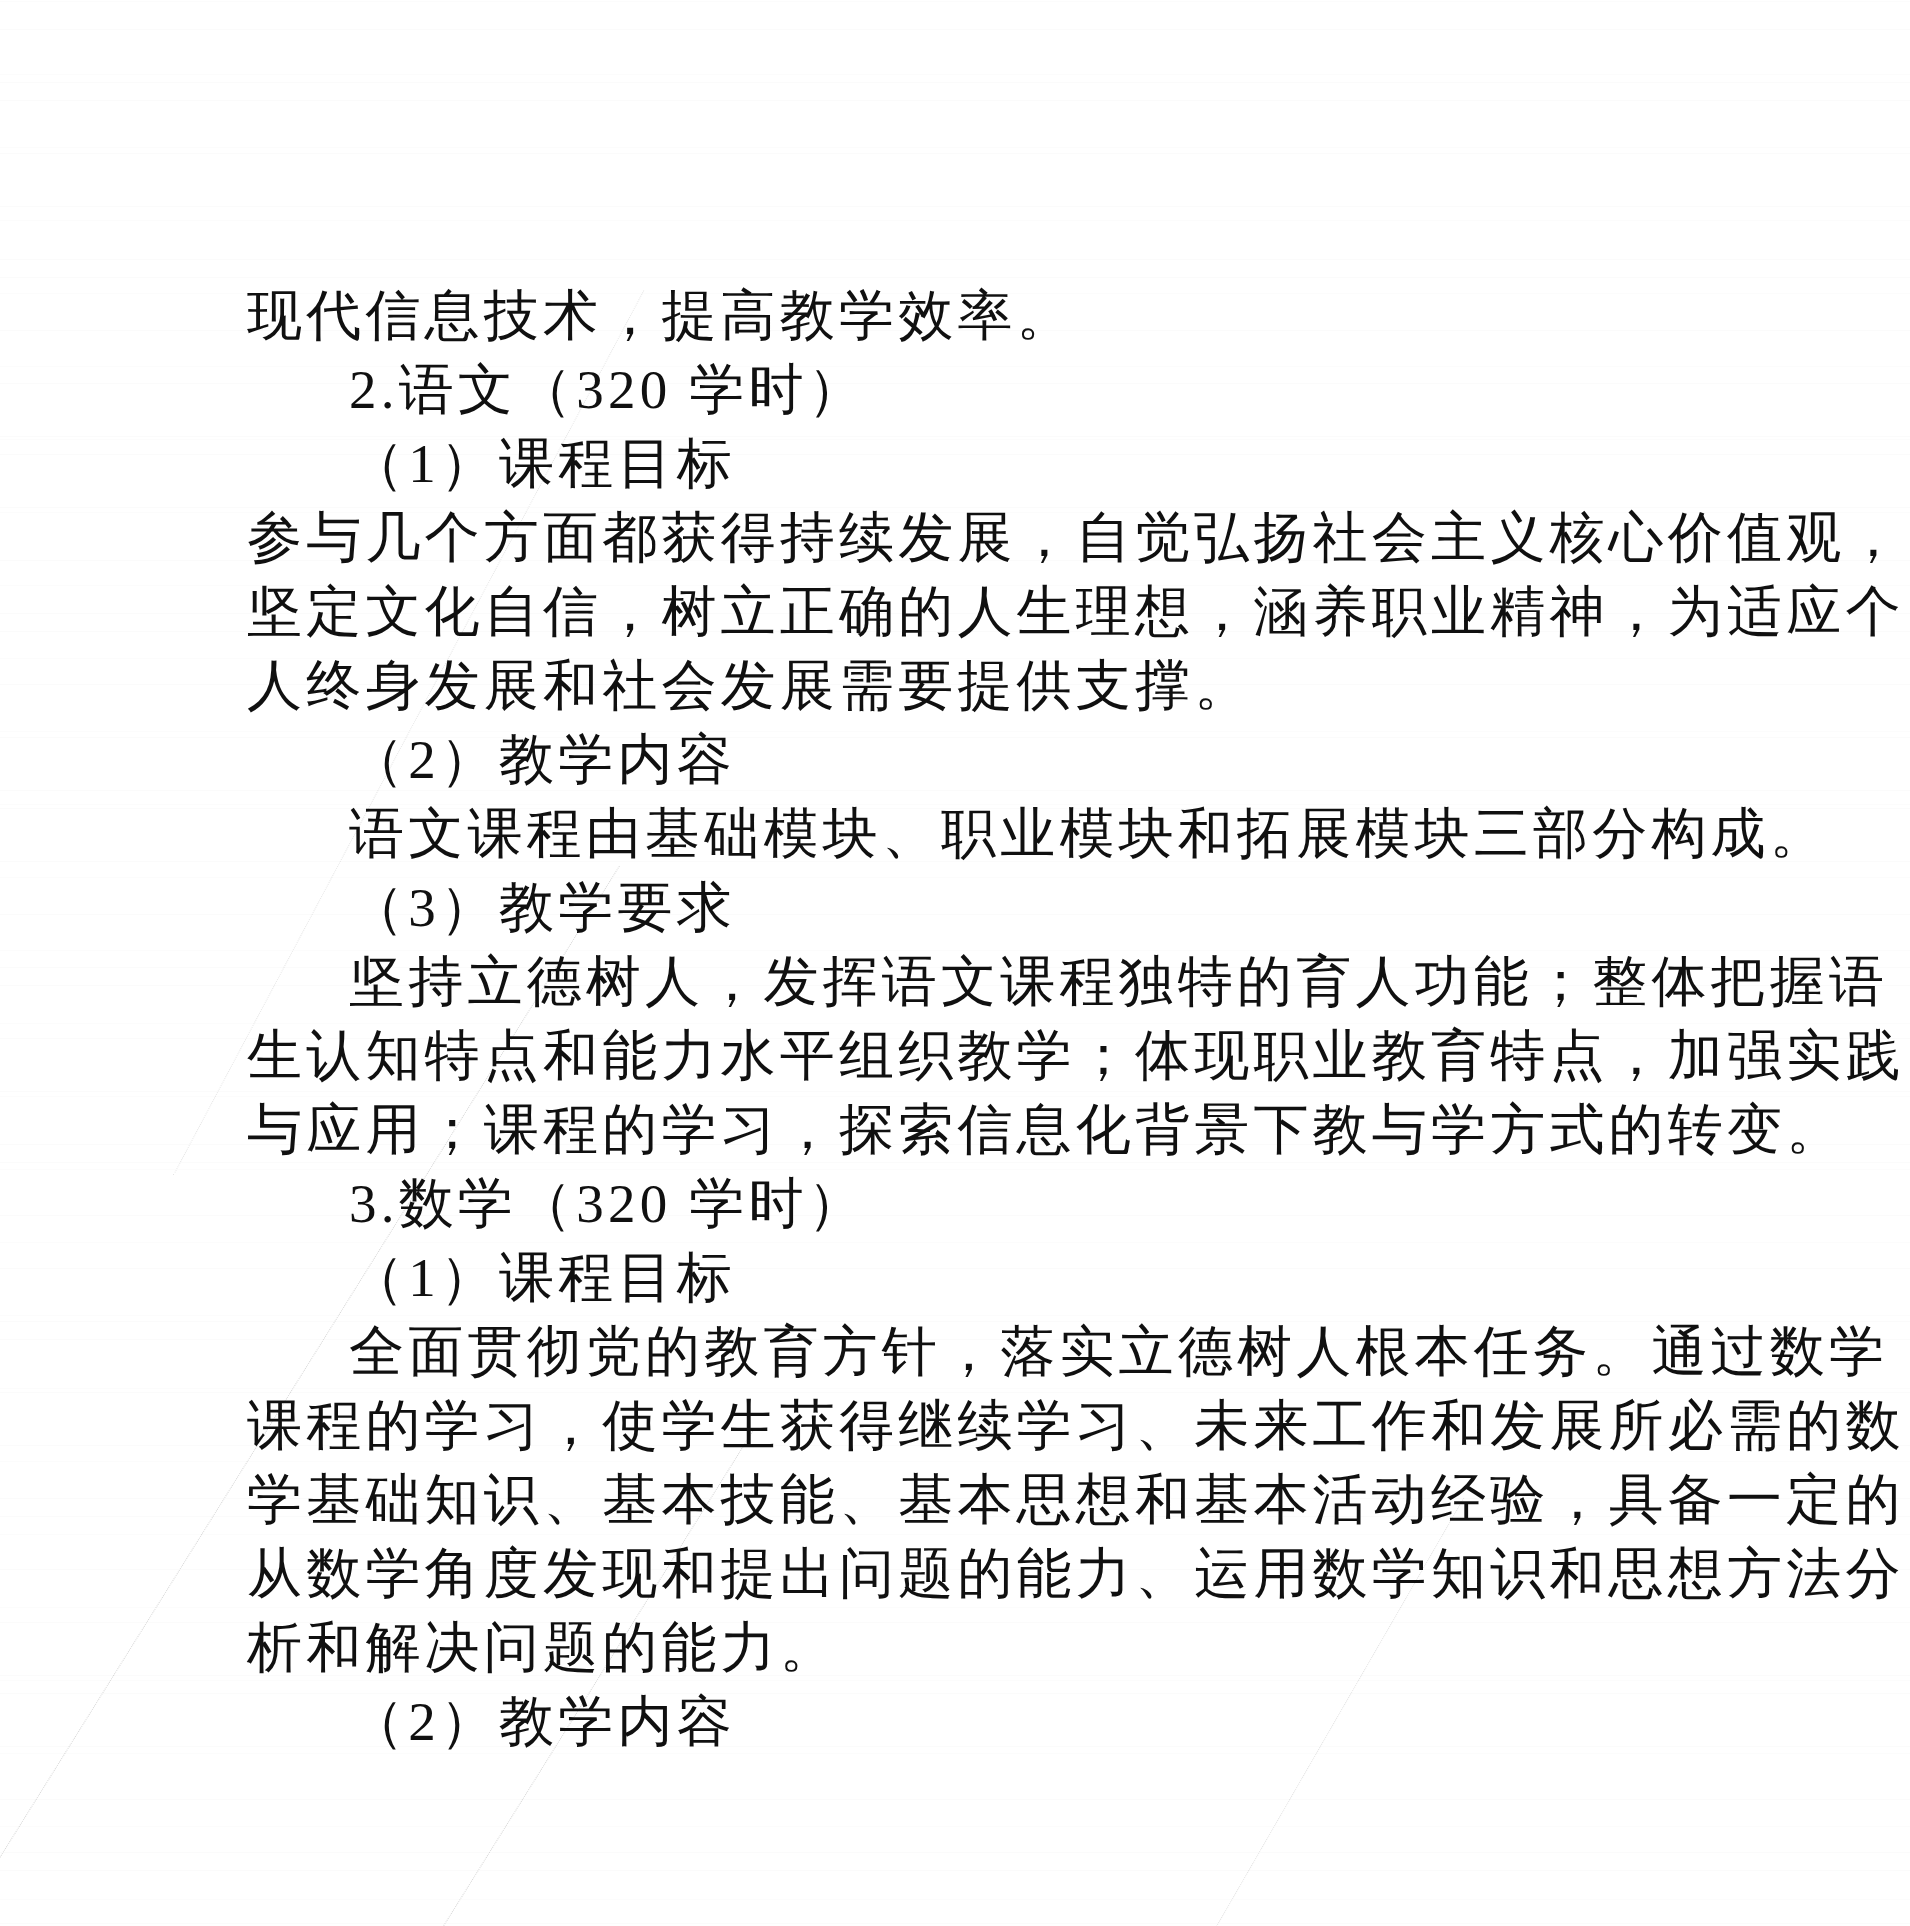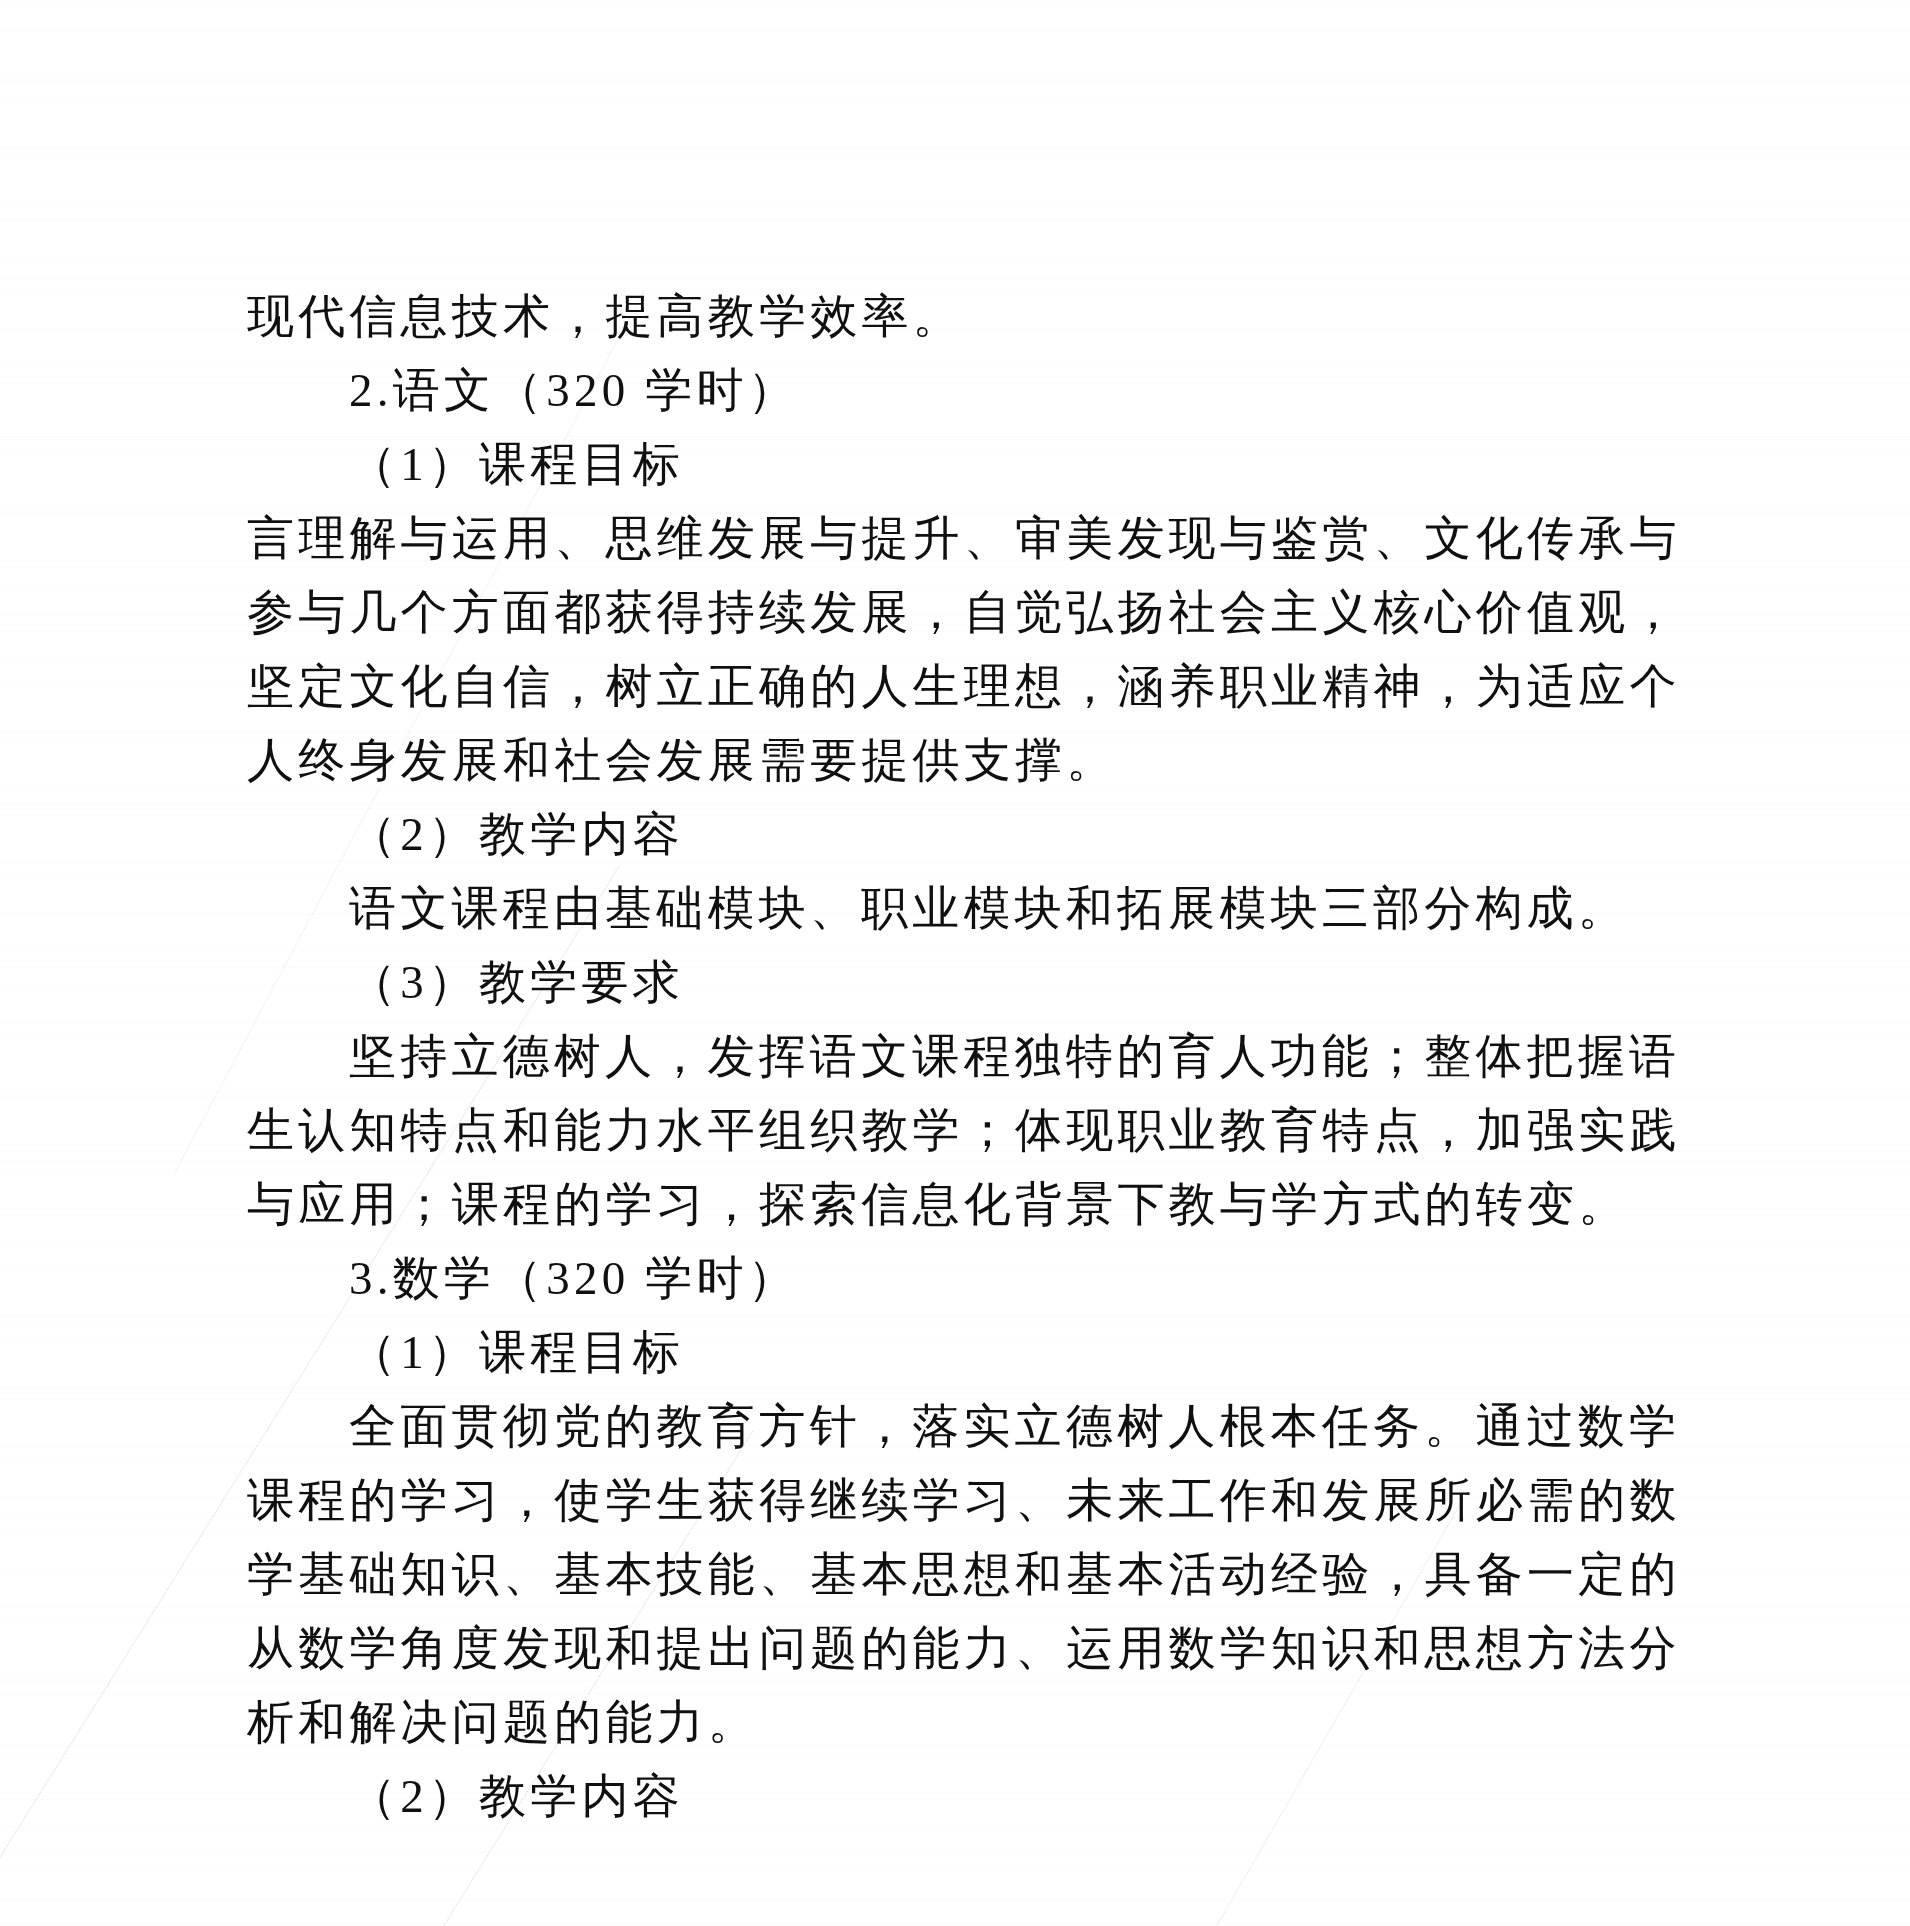--- a/index.html
+++ b/index.html
@@ -22,21 +22,21 @@
   .a1{width:1387px;left:-116px;top:2042px;transform:rotate(-58deg);transform-origin:left top;}
   .a2{width:1310px;left:58px;top:2542px;transform:rotate(-58deg);transform-origin:left top;}
   .a3{width:1002px;left:173px;top:1175px;transform:rotate(-62deg);transform-origin:left top;border-top-color:rgba(0,0,0,0.10);}
   .a4{width:1117px;left:905px;top:2465px;transform:rotate(-60deg);transform-origin:left top;border-top-color:rgba(0,0,0,0.12);}
 
   .content{
     position:absolute;left:247px;top:279px;width:1452px;
   }
   .line{
     margin:0;
-    font-size:47px;
+    font-size:55px;
     line-height:74px;
     letter-spacing:4.2px;
     color:#101010;
     white-space:nowrap;
   }
   .ind{text-indent:102px;}
   .bold{font-weight:400;}
 </style>
 </head>
 <body>
@@ -45,21 +45,20 @@
   <div class="texture"></div>
   <div class="artifact a3"></div>
   <div class="artifact a1"></div>
   <div class="artifact a2"></div>
   <div class="artifact a4"></div>
 
   <div class="content">
     <p class="line">现代信息技术，提高教学效率。</p>
     <p class="line ind"><span class="bold">2.语文</span><span>（320 学时）</span></p>
     <p class="line ind">（1）课程目标</p>
-    <p class="line">言理解与运用、思维发展与提升、审美发现与鉴赏、文化传承与</p>
     <p class="line">参与几个方面都获得持续发展，自觉弘扬社会主义核心价值观，</p>
     <p class="line">坚定文化自信，树立正确的人生理想，涵养职业精神，为适应个</p>
     <p class="line">人终身发展和社会发展需要提供支撑。</p>
     <p class="line ind">（2）教学内容</p>
     <p class="line ind">语文课程由基础模块、职业模块和拓展模块三部分构成。</p>
     <p class="line ind">（3）教学要求</p>
     <p class="line ind">坚持立德树人，发挥语文课程独特的育人功能；整体把握语</p>
     <p class="line">生认知特点和能力水平组织教学；体现职业教育特点，加强实践</p>
     <p class="line">与应用；课程的学习，探索信息化背景下教与学方式的转变。</p>
     <p class="line ind"><span class="bold">3.数学</span><span>（320 学时）</span></p>

